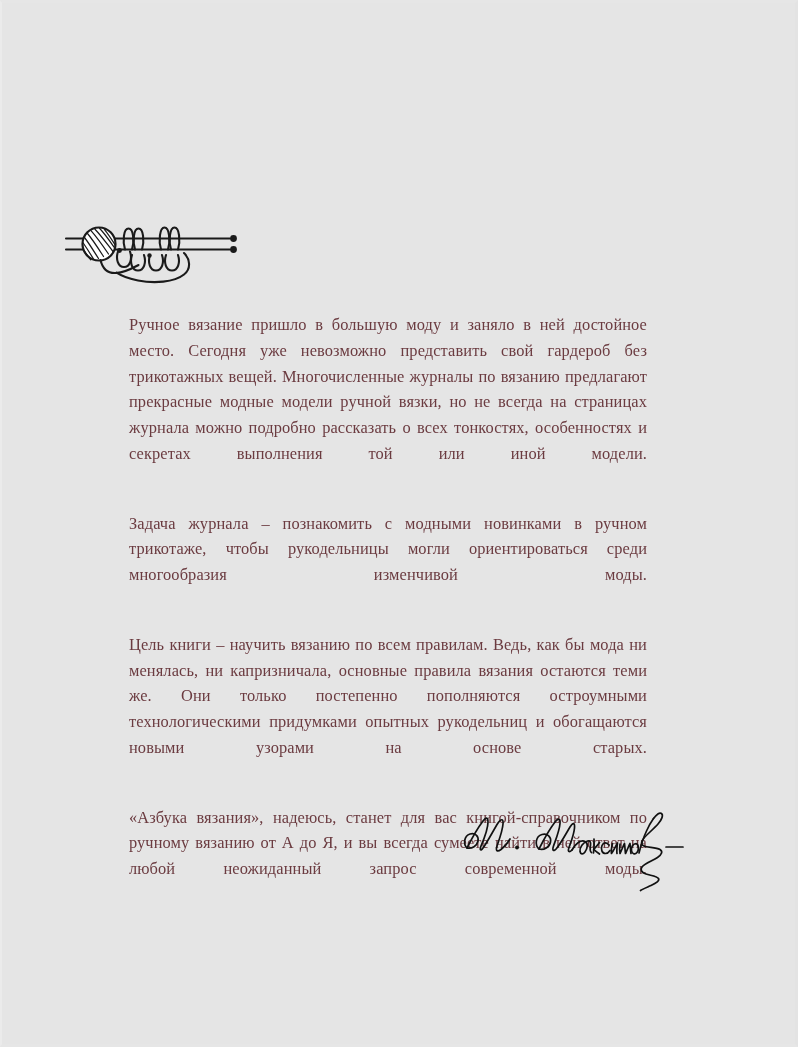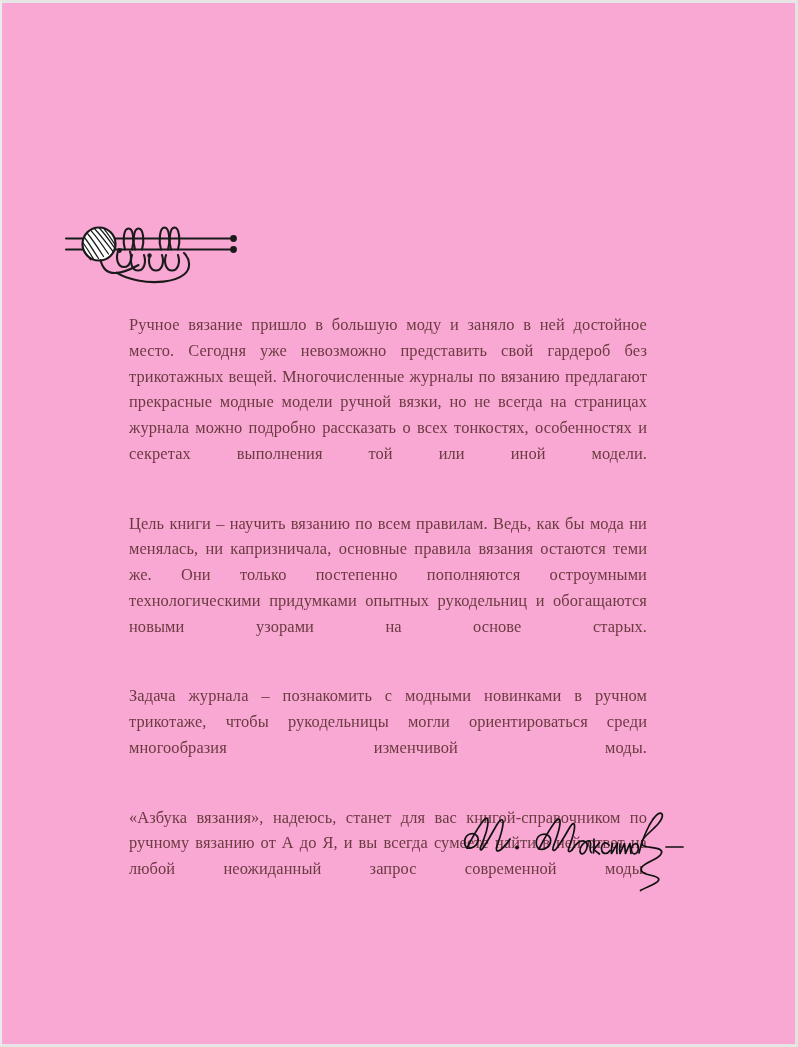--- a/index.html
+++ b/index.html
@@ -5,21 +5,21 @@
   html, body {
     margin: 0;
     padding: 0;
     background: #ffffff;
   }
 
   .page {
     position: relative;
     width: 798px;
     height: 1047px;
-    background: #f9a8d4;
+    background: #e5e5e5;
     box-sizing: border-box;
     border-top: 3px solid #e6e6e6;
     border-left: 2px solid #ebebeb;
     border-right: 3px solid #e3e3e3;
     border-bottom: 3px solid #e6e6e6;
     overflow: hidden;
   }
 
   
   .ornament {
@@ -111,22 +111,22 @@
       <circle cx="87.5" cy="40.5" r="2.2" fill="#1a1a1a" stroke="none"></circle>
 
       <path d="M38.5 45 C40.5 53.5, 46 58.5, 54 58"></path>
       <path d="M54 58 C63 57.5, 70 53.5, 76.5 50"></path>
       <path d="M122 38 C128 44, 129.5 53.5, 122 59.5 C112 67.5, 92 68.5, 76 65.5 C66.5 63.7, 59.5 60.8, 54.5 57.6"></path>
     </svg>
   </div>
 
   <div class="body-text">
     <p class="para">Ручное вязание пришло в большую моду и заняло в ней достойное место. Сегодня уже невозможно представить свой гардероб без трикотажных вещей. Многочисленные журналы по вязанию предлагают прекрасные модные модели ручной вязки, но не всегда на страницах журнала можно подробно рассказать о всех тонкостях, особенностях и секретах выполнения той или иной модели.</p>
+    <p class="para">Задача журнала – познакомить с модными новинками в ручном трикотаже, чтобы рукодельницы могли ориентироваться среди многообразия изменчивой моды.</p>
     <p class="para">Цель книги – научить вязанию по всем правилам. Ведь, как бы мода ни менялась, ни капризничала, основные правила вязания остаются теми же. Они только постепенно пополняются остроумными технологическими придумками опытных рукодельниц и обогащаются новыми узорами на основе старых.</p>
-    <p class="para">Задача журнала – познакомить с модными новинками в ручном трикотаже, чтобы рукодельницы могли ориентироваться среди многообразия изменчивой моды.</p>
     <p class="para">«Азбука вязания», надеюсь, станет для вас книгой-справочником по ручному вязанию от А до Я, и вы всегда сумеете найти в ней ответ на любой неожиданный запрос современной моды.</p>
   </div>
 
   <div class="signature" aria-label="М. Максимова">
     <svg viewBox="0 0 235 105" xmlns="http://www.w3.org/2000/svg" fill="none" stroke="#111111" stroke-width="1.7" stroke-linecap="round" stroke-linejoin="round">
 
       <path d="M10 57 C14 49, 20 38, 26 30 C29 26, 31 26, 31 31 C31 38, 27 48, 24 55
                C22.5 59, 23.5 60.5, 26 57 C31 50, 36 40, 41 32 C44 27.5, 46.5 27.5, 46 33
                C45.5 40, 42 49, 40 55 C38.5 59.5, 40 61.5, 44 58.5 C48 55.5, 51 51.5, 53 48"></path>
 

